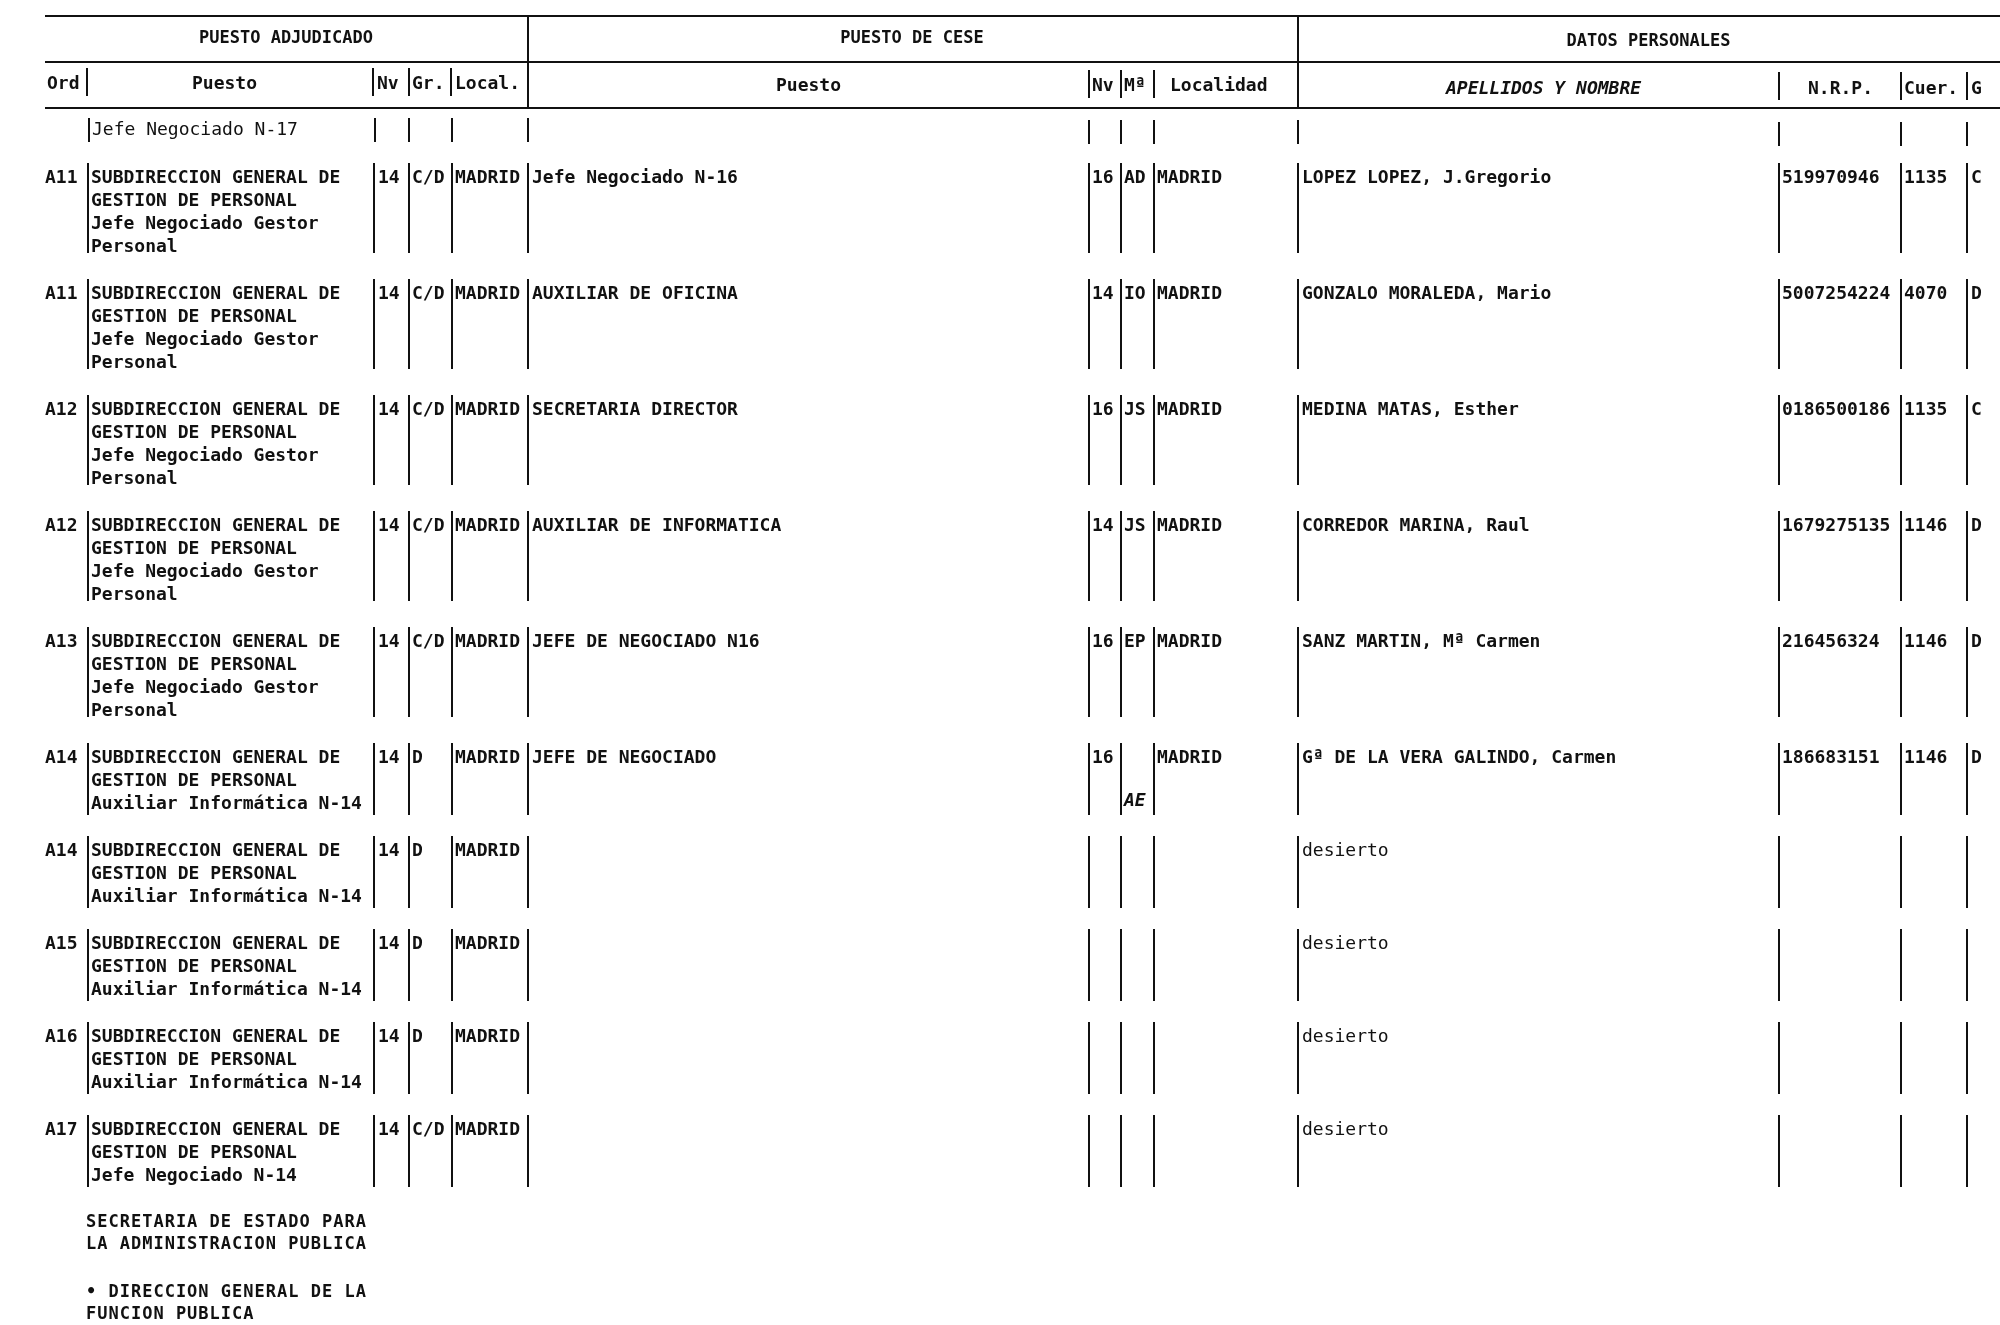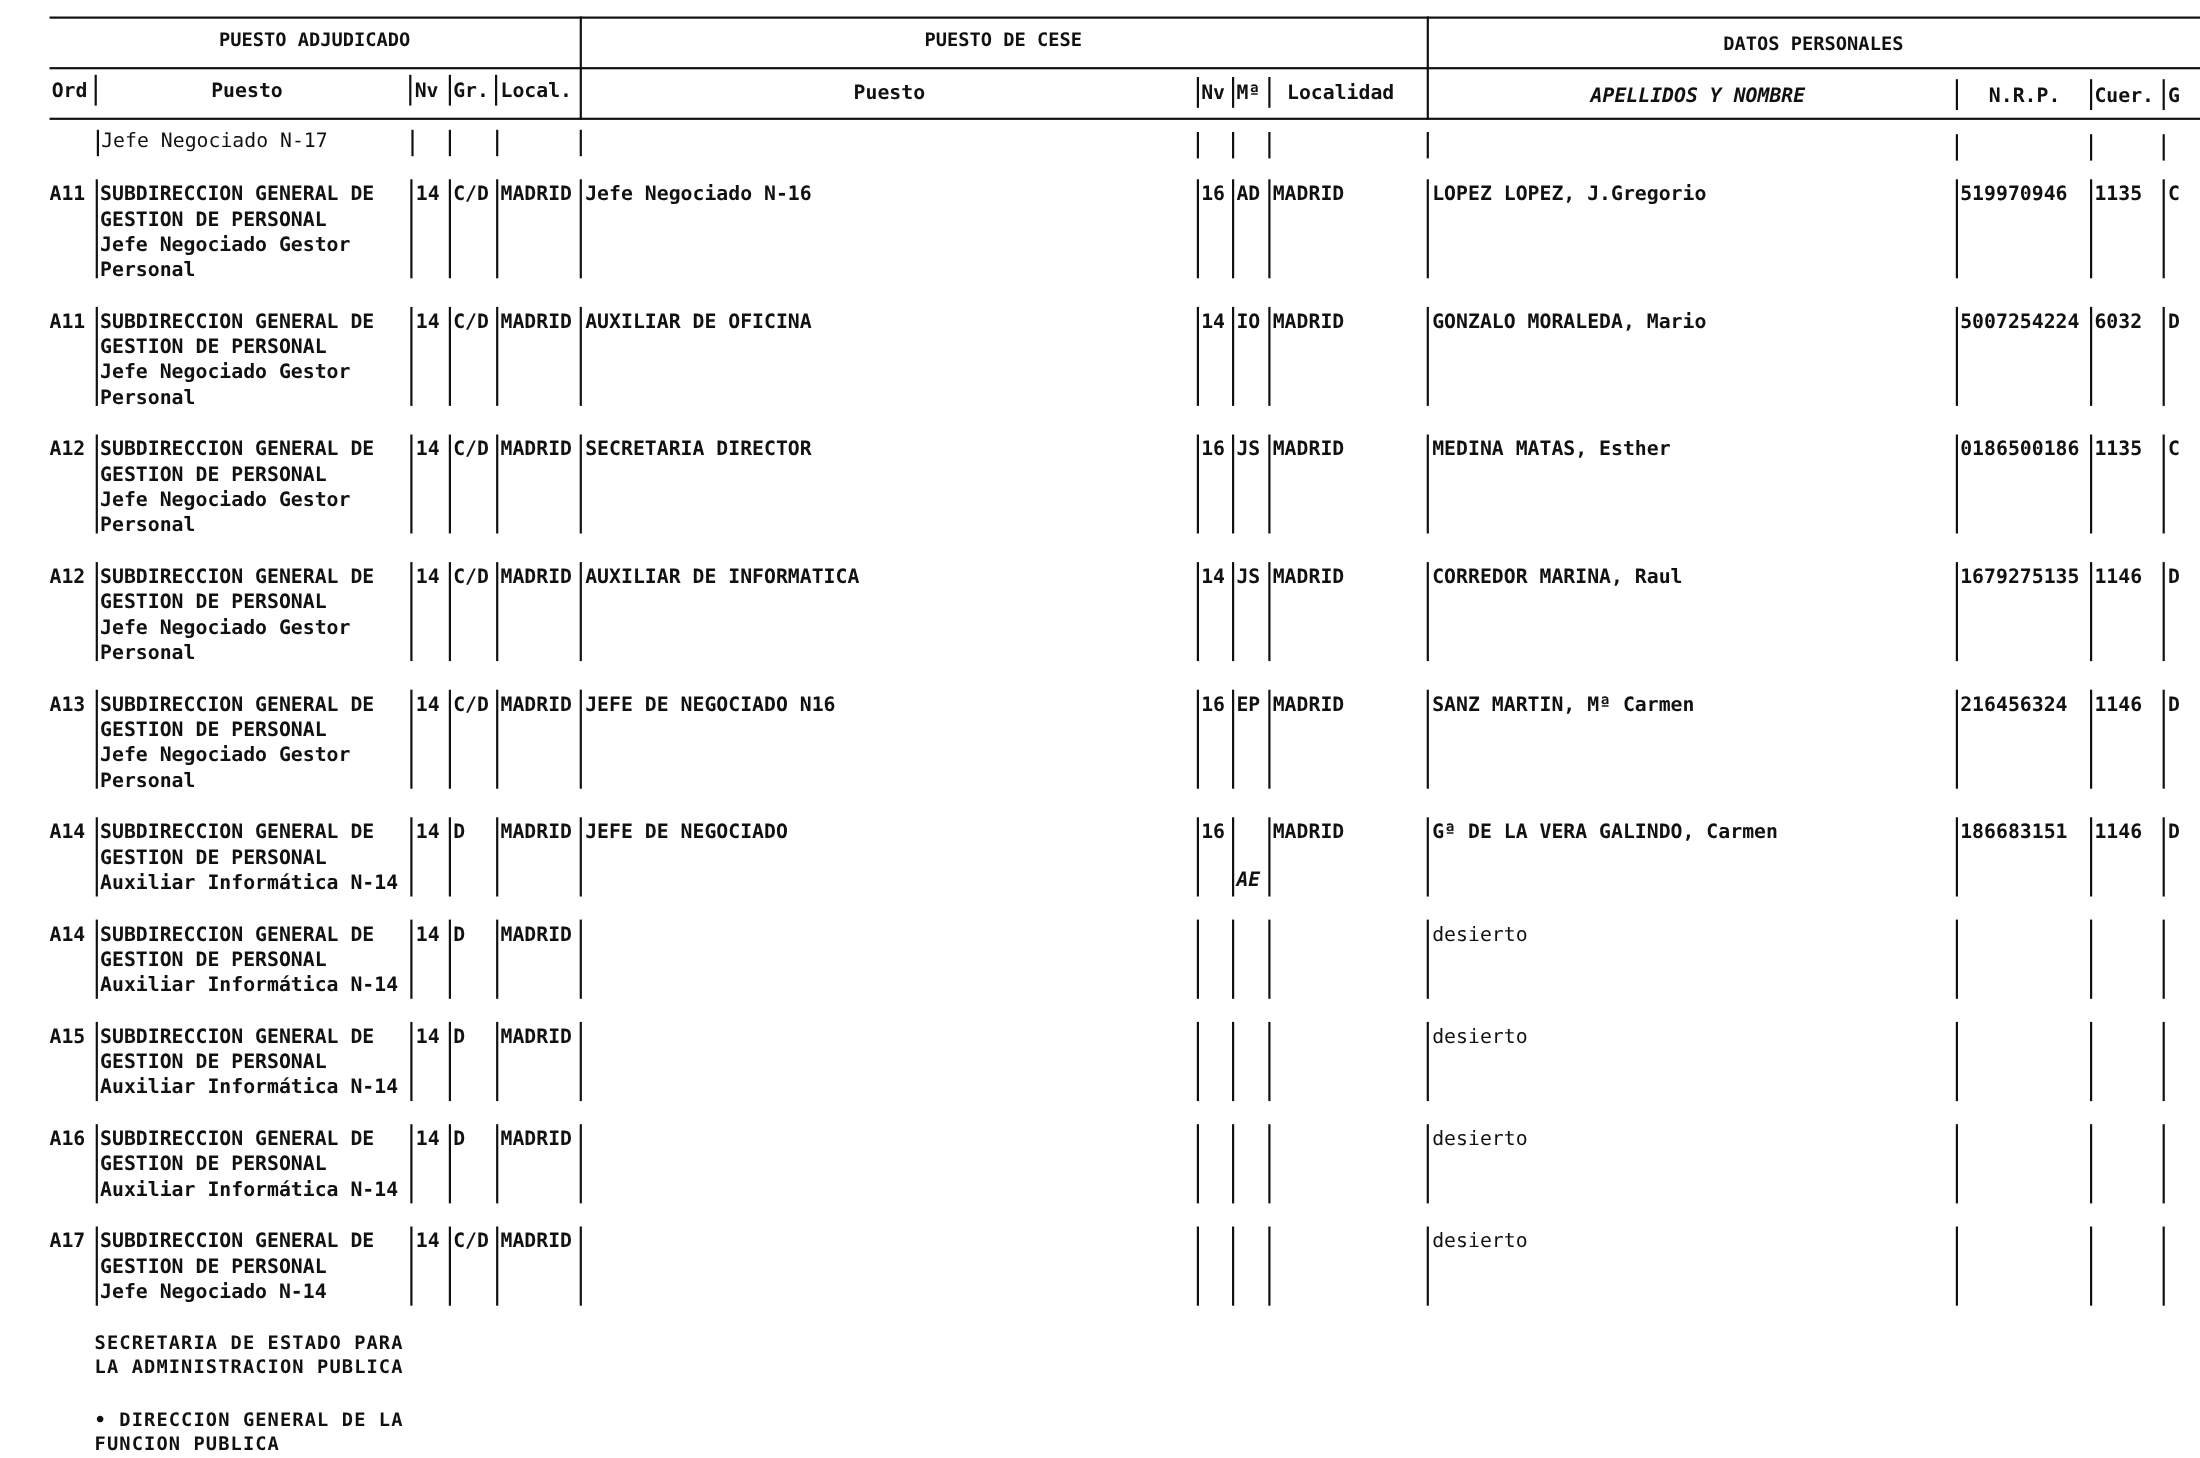--- a/index.html
+++ b/index.html
@@ -120,21 +120,21 @@
       <div class="cell" style="left: 1092px; top: 281px;">14</div>
       <div class="vb" style="left: 1120px; top: 279px; height: 90px;"></div>
       <div class="cell" style="left: 1124px; top: 281px;">IO</div>
       <div class="vb" style="left: 1153px; top: 279px; height: 90px;"></div>
       <div class="cell" style="left: 1157px; top: 281px;">MADRID</div>
       <div class="vb" style="left: 1297px; top: 279px; height: 90px;"></div>
       <div class="cell" style="left: 1302px; top: 281px;">GONZALO MORALEDA, Mario</div>
       <div class="vb" style="left: 1778px; top: 279px; height: 90px;"></div>
       <div class="cell" style="left: 1782px; top: 281px;">5007254224</div>
       <div class="vb" style="left: 1900px; top: 279px; height: 90px;"></div>
-      <div class="cell" style="left: 1904px; top: 281px;">6032</div>
+      <div class="cell" style="left: 1904px; top: 281px;">4070</div>
       <div class="vb" style="left: 1966px; top: 279px; height: 90px;"></div>
       <div class="cell" style="left: 1971px; top: 281px;">D</div>
     </div>
     <div>
       <div class="cell" style="left: 45px; top: 397px;">A12</div>
       <div class="vb" style="left: 87px; top: 395px; height: 90px;"></div>
       <div class="cell" style="left: 91px; top: 397px;">SUBDIRECCION GENERAL DE
 GESTION DE PERSONAL
 Jefe Negociado Gestor
 Personal</div>

